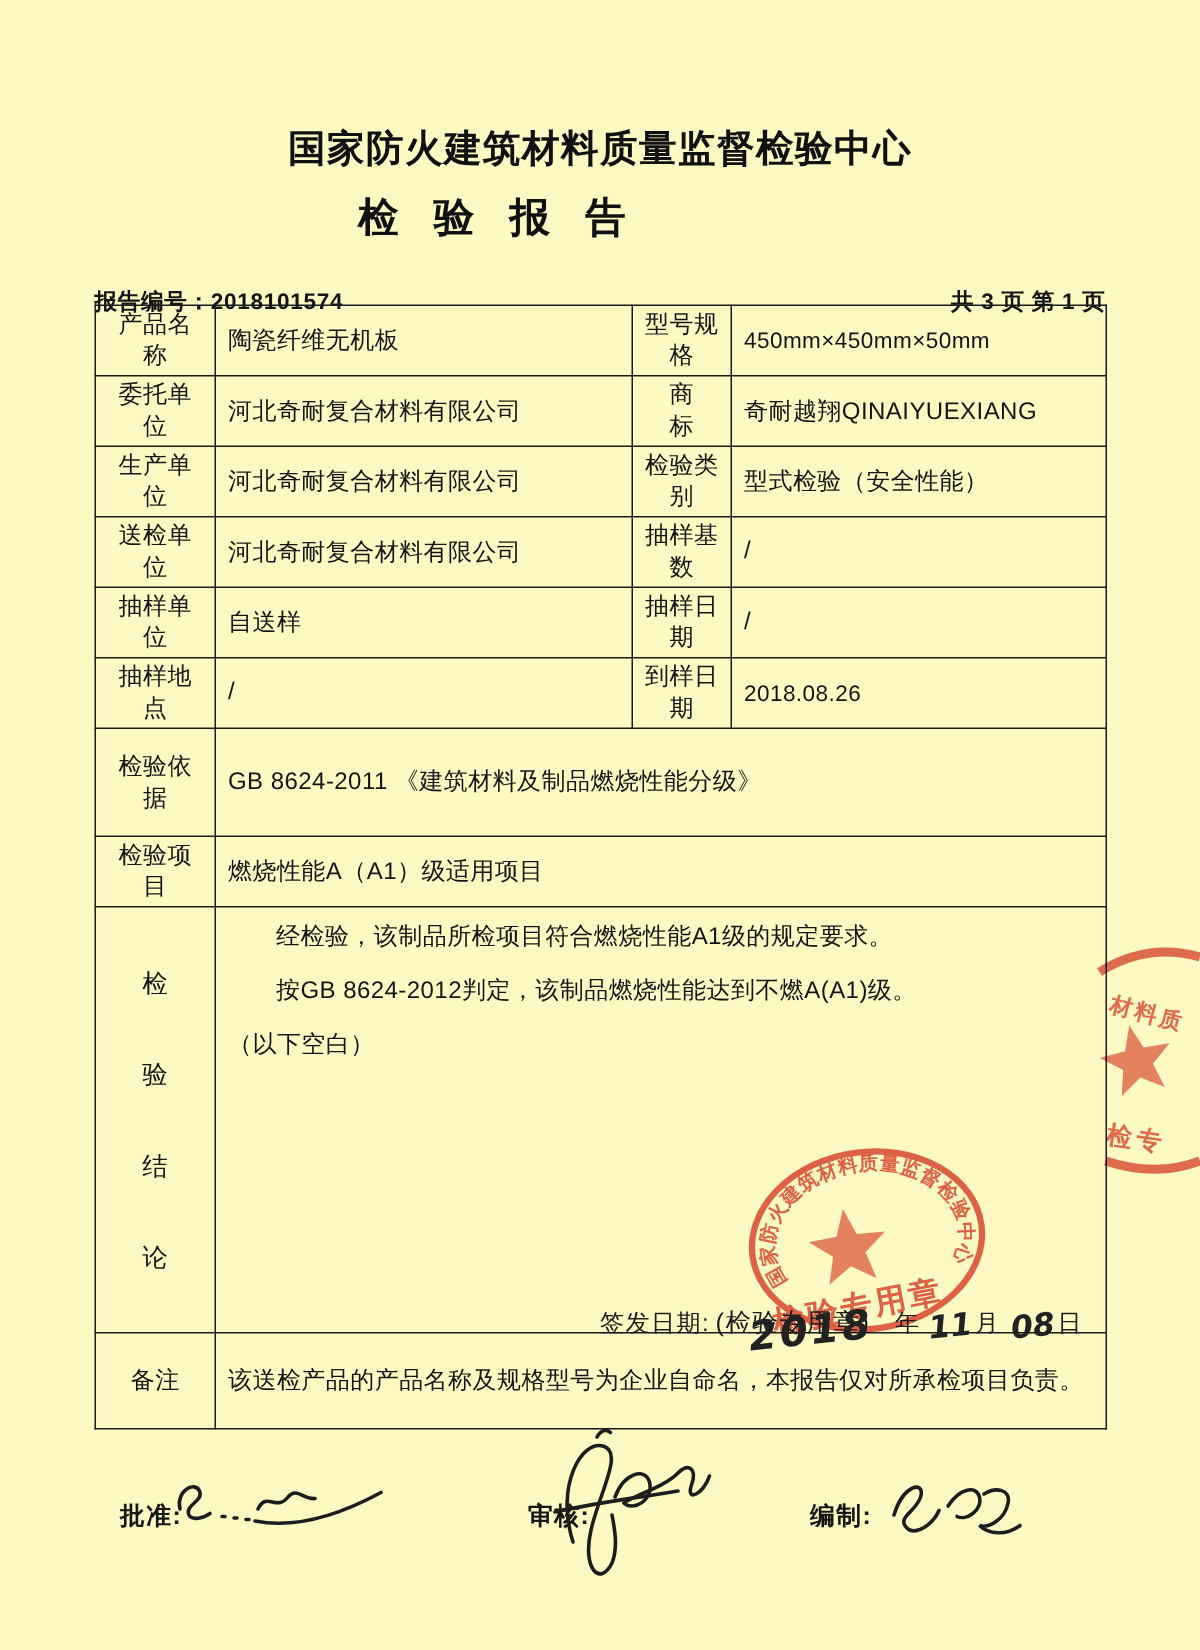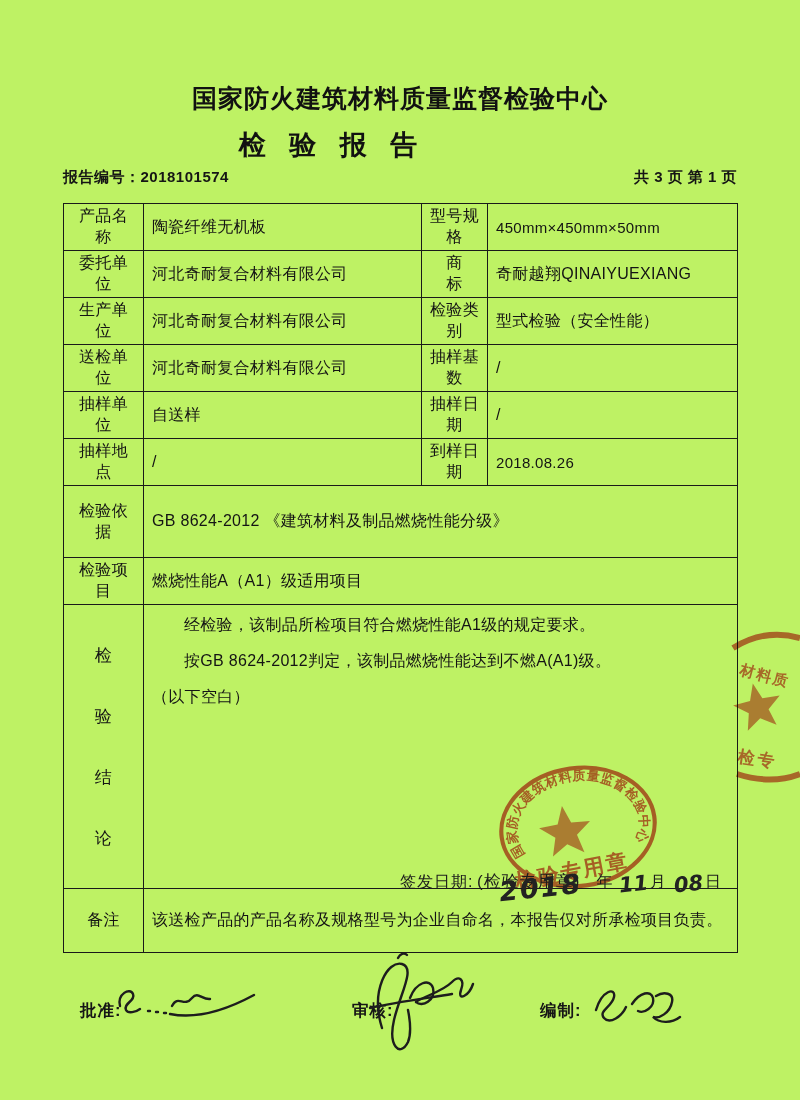--- a/index.html
+++ b/index.html
@@ -1,31 +1,31 @@
 <!DOCTYPE html>
 <html><head>
 <meta charset="utf-8">
 <style>
   html,body{margin:0;padding:0;background:#e8e8e8;}
   .page{
     position:relative;width:800px;height:1100px;margin:0 auto;
-    background:#bef264;overflow:hidden;
+    background:#fef9c3;overflow:hidden;
     font-family:"Liberation Sans","DejaVu Sans",sans-serif;
     color:#151515;
   }
   .org-title{
     position:absolute;left:0;top:82px;width:800px;text-align:center;
     font-size:25px;font-weight:bold;letter-spacing:1px;color:#111;
   }
   .doc-title{
     position:absolute;left:0;top:127px;width:664px;text-align:center;
     font-size:27px;font-weight:bold;letter-spacing:8px;color:#111;
   }
   .meta-row{
-    position:absolute;left:63px;top:168px;width:674px;
+    position:absolute;left:63px;top:192px;width:674px;
     display:flex;justify-content:space-between;align-items:flex-end;
     font-size:15px;font-weight:bold;letter-spacing:.5px;gap:48px;
   }
   table.report-table{
     position:absolute;left:63px;top:203px;width:674px;
     border-collapse:collapse;table-layout:fixed;
     font-size:16px;
   }
   table.report-table td{
     border:1.8px solid #1a1a1a;padding:2px 8px;color:#141414;
@@ -110,21 +110,21 @@
       <td class="val">/</td>
     </tr>
     <tr style="height:39px">
       <td class="lbl">抽样地点</td>
       <td class="val">/</td>
       <td class="lbl">到样日期</td>
       <td class="val num">2018.08.26</td>
     </tr>
     <tr style="height:72px">
       <td class="lbl">检验依据</td>
-      <td class="val" colspan="3">GB 8624-2012 《建筑材料及制品燃烧性能分级》</td>
+      <td class="val" colspan="3">GB 8624-2011 《建筑材料及制品燃烧性能分级》</td>
     </tr>
     <tr style="height:36px">
       <td class="lbl">检验项目</td>
       <td class="val" colspan="3">燃烧性能A（A1）级适用项目</td>
     </tr>
     <tr style="height:284px">
       <td class="lbl">
         <div class="vlabel">
           <span>检</span>
           <span>验</span>

